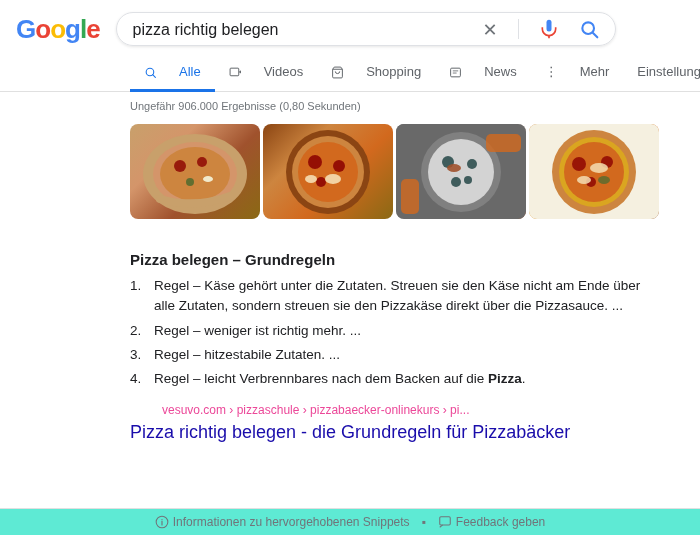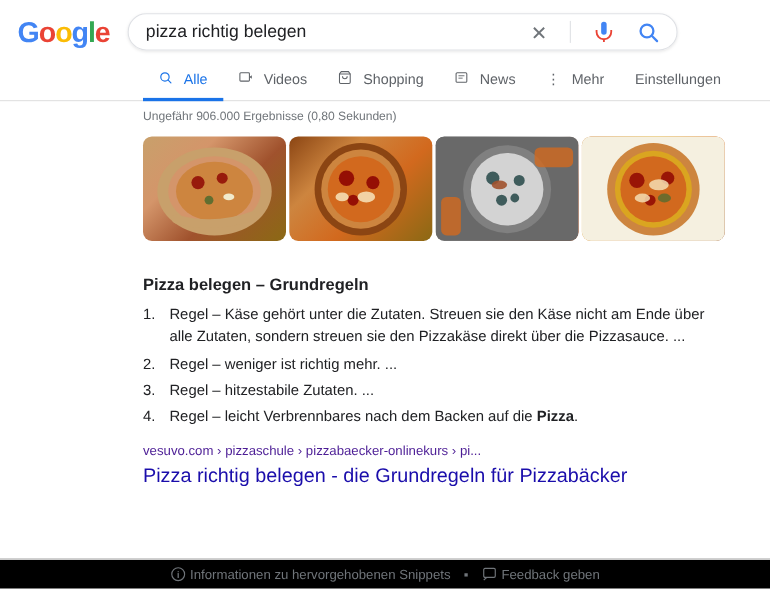--- a/index.html
+++ b/index.html
@@ -78,22 +78,22 @@
     
     .nav-tabs {
       display: flex;
       align-items: center;
       padding: 0 0 0 130px;
       border-bottom: 1px solid #e0e0e0;
       gap: 0;
     }
     .nav-tab {
       display: flex;
-      align-items: flex-start;
-      gap: 10px;
+      align-items: flex-end;
+      gap: 22px;
       padding: 10px 14px;
       cursor: pointer;
       color: #5f6368;
       font-size: 13px;
       text-decoration: none;
       border-bottom: 3px solid transparent;
       margin-bottom: -1px;
     }
     .nav-tab.active {
       color: #1a73e8;
@@ -161,21 +161,22 @@
     }
     .list-num {
       flex-shrink: 0;
       min-width: 20px;
     }
 
     
     .result-url {
       padding: 10px 4px 2px 130px;
       font-size: 12px;
-      color: #4c1d95;
+      color: #ec4899;
+      margin-left: 32px;
     }
     .result-title-link {
       display: block;
       padding: 2px 0 0 130px;
       font-size: 18px;
       color: #1a0dab;
       text-decoration: none;
       line-height: 1.3;
     }
 
@@ -186,21 +187,21 @@
       left: 0;
       right: 0;
       border-top: 1px solid #e0e0e0;
       padding: 6px 16px;
       display: flex;
       align-items: center;
       justify-content: center;
       gap: 12px;
       font-size: 12px;
       color: #70757a;
-      background: #000000;
+      background: #5eead4;
     }
     .footer-link {
       display: flex;
       align-items: center;
       gap: 4px;
       color: #70757a;
       text-decoration: none;
     }
     .footer-separator {
       color: #70757a;

